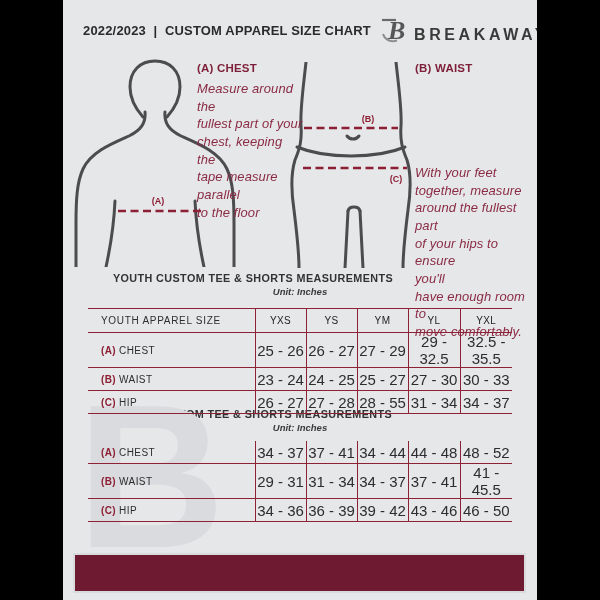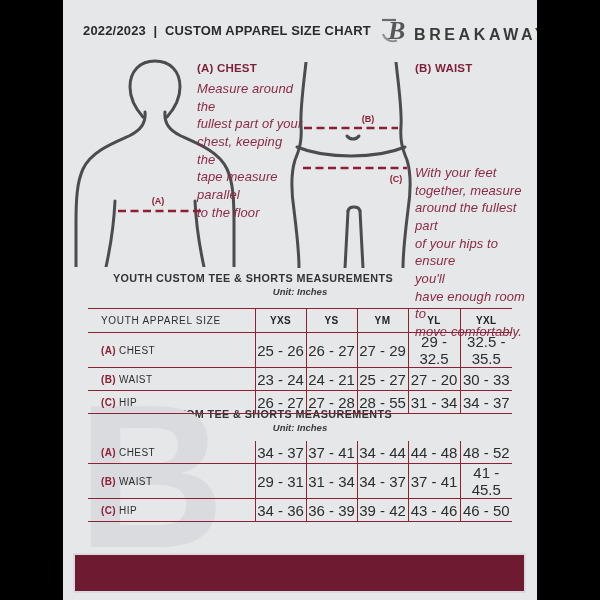--- a/index.html
+++ b/index.html
@@ -44,21 +44,21 @@
   .tbl-title { width:380px; text-align:center; font-weight:bold; font-size:10.8px; color:#333; letter-spacing:0.4px; }
   .tbl-unit  { width:474px; text-align:center; font-style:italic; font-size:9.5px; color:#3a3a3a;font-weight:bold; }
   table { border-collapse:collapse; table-layout:fixed; width:424px; position:relative; z-index:2; }
   th, td {
     border-bottom:1.5px solid #8d2136; height:22px; padding:0;
     font-size:15px; font-weight:normal; color:#2d2d2d; text-align:center; vertical-align:middle;
   }
   tr.head th { border-top:1.5px solid #8d2136; height:23px; }
   th + th, td + td { border-left:1.3px solid #8d2136; }
   .lblhdr { text-align:left; padding-left:13px; font-size:10px; letter-spacing:0.7px; color:#2e2e2e; }
-  .sizehdr { font-weight:bold; font-size:10px; color:#232323; letter-spacing:0.4px; }
+  .sizehdr { font-weight:normal; font-size:10px; color:#232323; letter-spacing:0.4px; }
   td.lbl { text-align:left; padding-left:13px; letter-spacing:0.4px; font-size:10px; }
   .key { color:#8d1f35; font-weight:bold; margin-right:3px; }
 
   
   .watermark {
     left:14px; top:373px; font-size:205px; line-height:1; font-weight:bold;
     color:#dadbde; z-index:1; user-select:none;
   }
   .footer-bar {
     left:10px; top:553px; width:449px; height:36px;
@@ -151,23 +151,23 @@
       <td class="lbl"><span class="key">(A)</span><span>CHEST</span></td>
       <td>25 - 26</td>
       <td>26 - 27</td>
       <td>27 - 29</td>
       <td>29 - 32.5</td>
       <td>32.5 - 35.5</td>
     </tr>
     <tr>
       <td class="lbl"><span class="key">(B)</span><span>WAIST</span></td>
       <td>23 - 24</td>
-      <td>24 - 21</td>
+      <td>24 - 25</td>
       <td>25 - 27</td>
-      <td>27 - 20</td>
+      <td>27 - 30</td>
       <td>30 - 33</td>
     </tr>
     <tr>
       <td class="lbl"><span class="key">(C)</span><span>HIP</span></td>
       <td>26 - 27</td>
       <td>27 - 28</td>
       <td>28 - 55</td>
       <td>31 - 34</td>
       <td>34 - 37</td>
     </tr>

